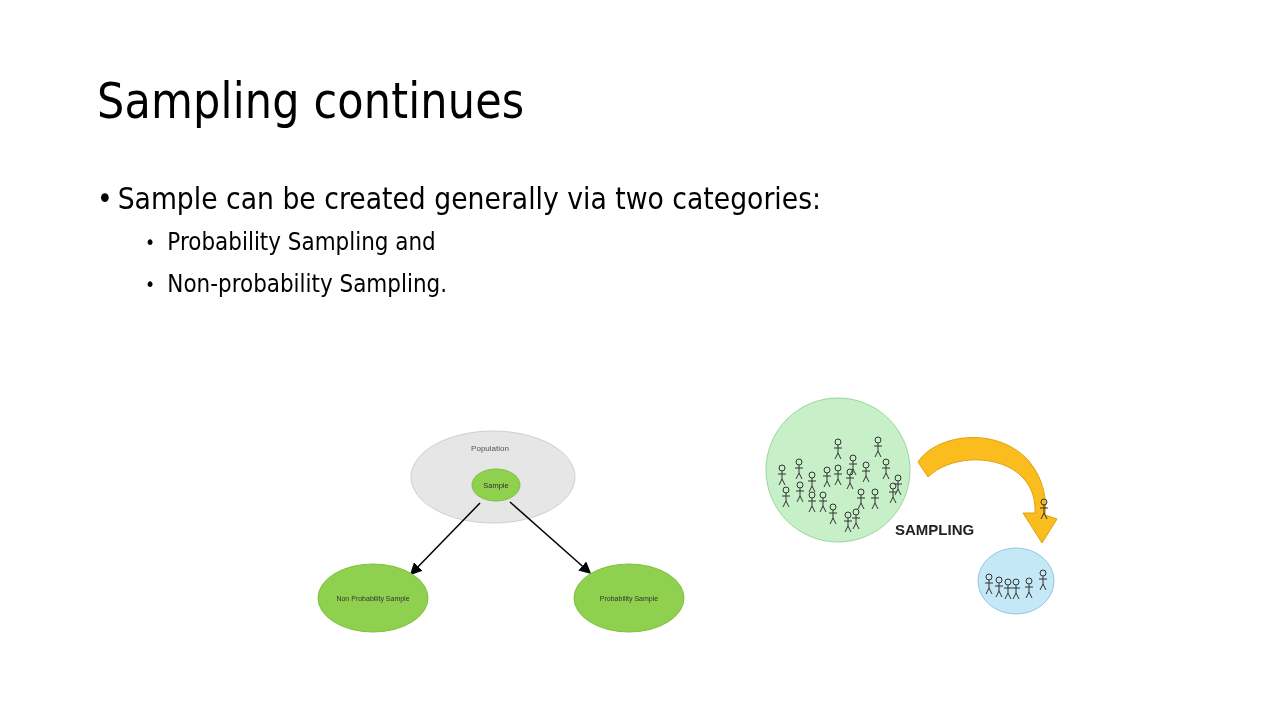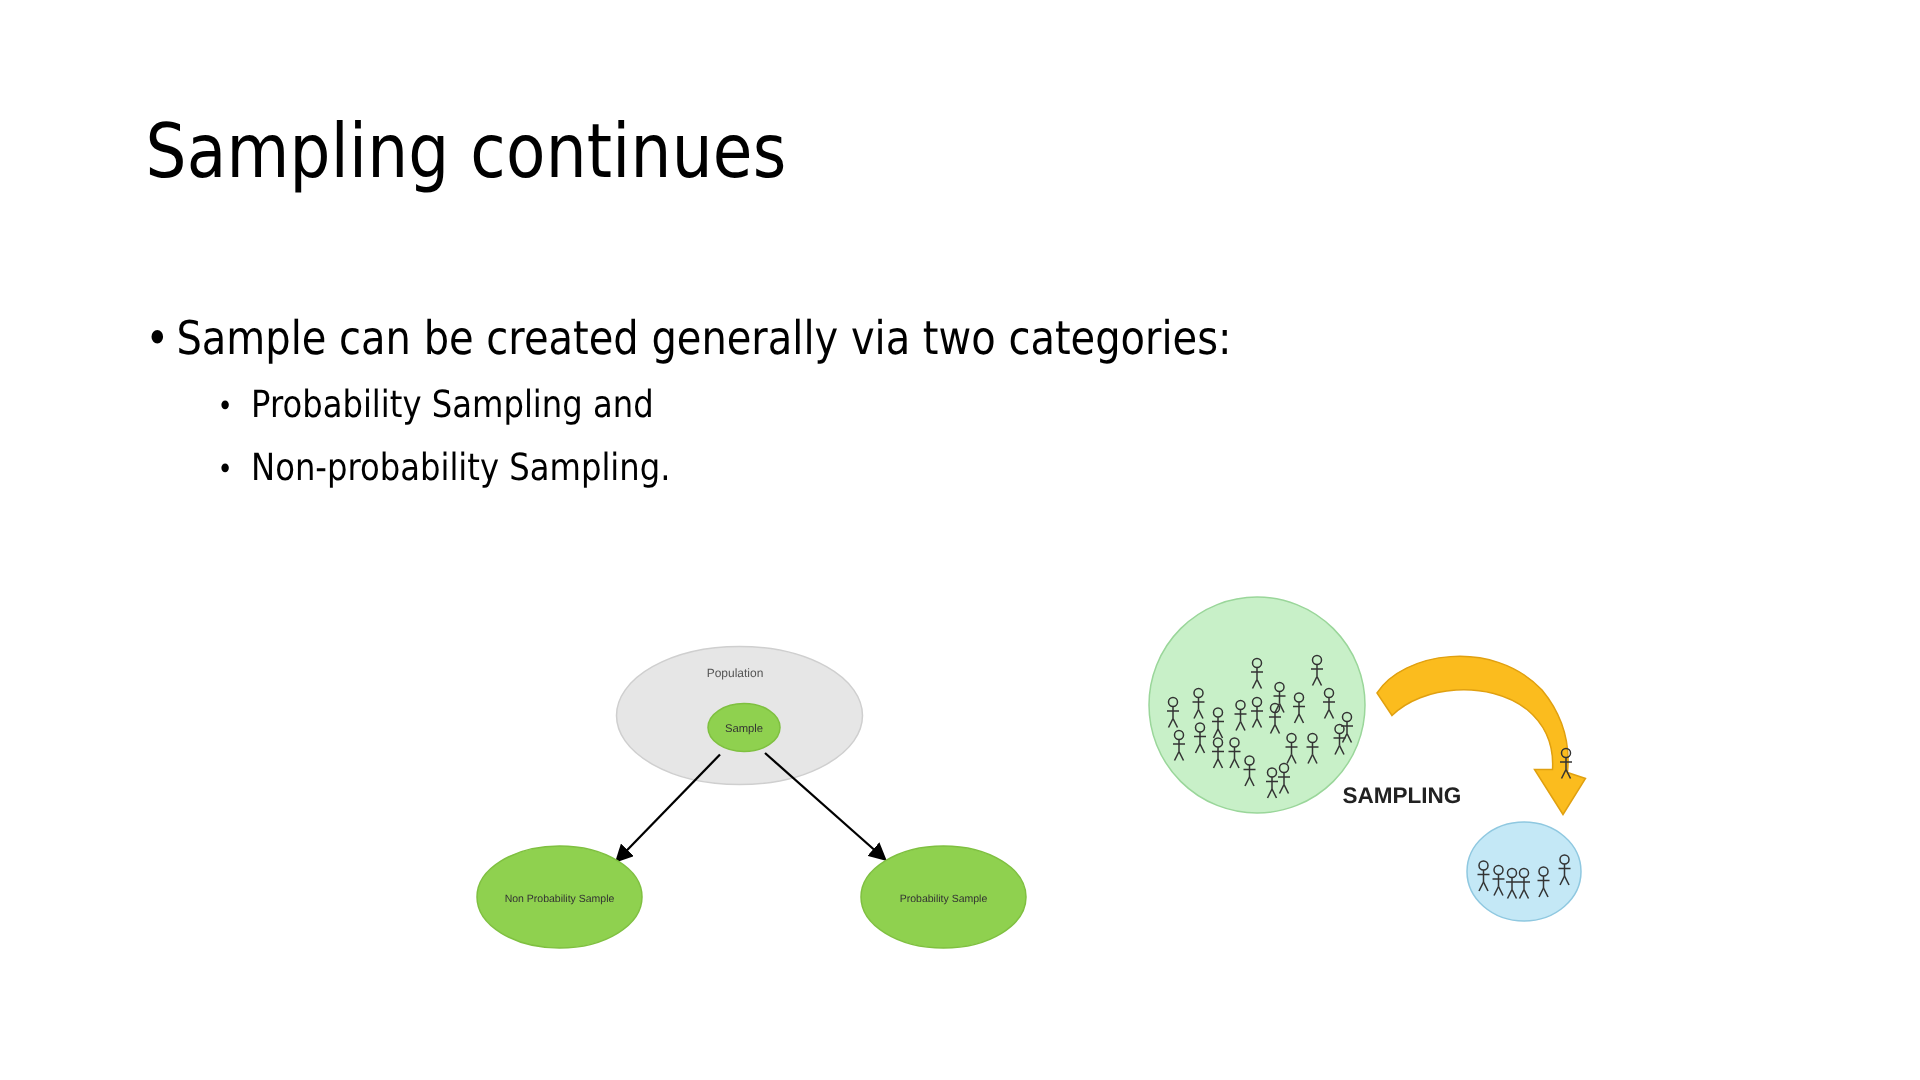--- a/index.html
+++ b/index.html
@@ -1,21 +1,21 @@
 <!DOCTYPE html>
 <html><head>
 <meta charset="utf-8">
 <style>
   html, body { margin:0; padding:0; }
   body { width:1280px; height:720px; background:#ffffff; position:relative; overflow:hidden;
          font-family:"Liberation Sans", sans-serif; color:#000; }
   .title { position:absolute; left:97px; top:72px; font-size:50px; font-weight:300;
            letter-spacing:0.2px; font-family:"DejaVu Sans", sans-serif; font-weight:normal;
            transform:scaleX(0.86); transform-origin:left top; }
-  .bullets { position:absolute; left:97px; top:208px; }
+  .bullets { position:absolute; left:97px; top:180px; }
   .b1 { font-family:"DejaVu Sans", sans-serif; font-size:31px; transform:scaleX(0.86); transform-origin:left top;
         white-space:nowrap; position:relative; padding-left:24px; }
   .b1::before { content:"•"; position:absolute; left:0; top:0; }
   .b2 { font-family:"DejaVu Sans", sans-serif; font-size:25px; transform:scaleX(0.86); transform-origin:left top;
         white-space:nowrap; position:absolute; left:48px; padding-left:26px; }
   .b2::before { content:"•"; position:absolute; left:0; top:0; font-size:20px; line-height:30px; }
   .diag1 { position:absolute; left:310px; top:420px; width:390px; height:220px; }
   .diag2 { position:absolute; left:760px; top:395px; width:310px; height:225px; }
   svg text { font-family:"Liberation Sans", sans-serif; }
 </style>

